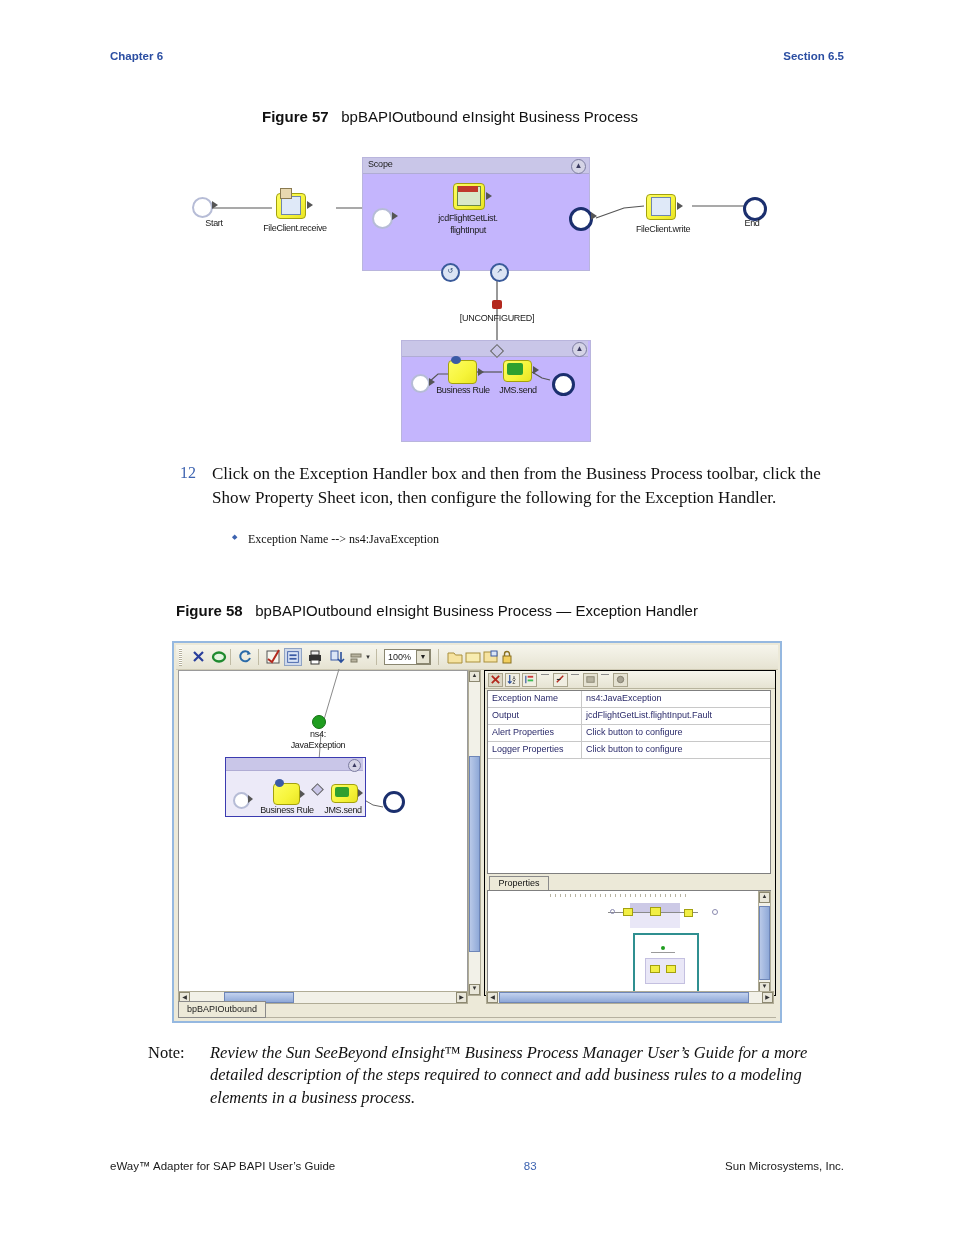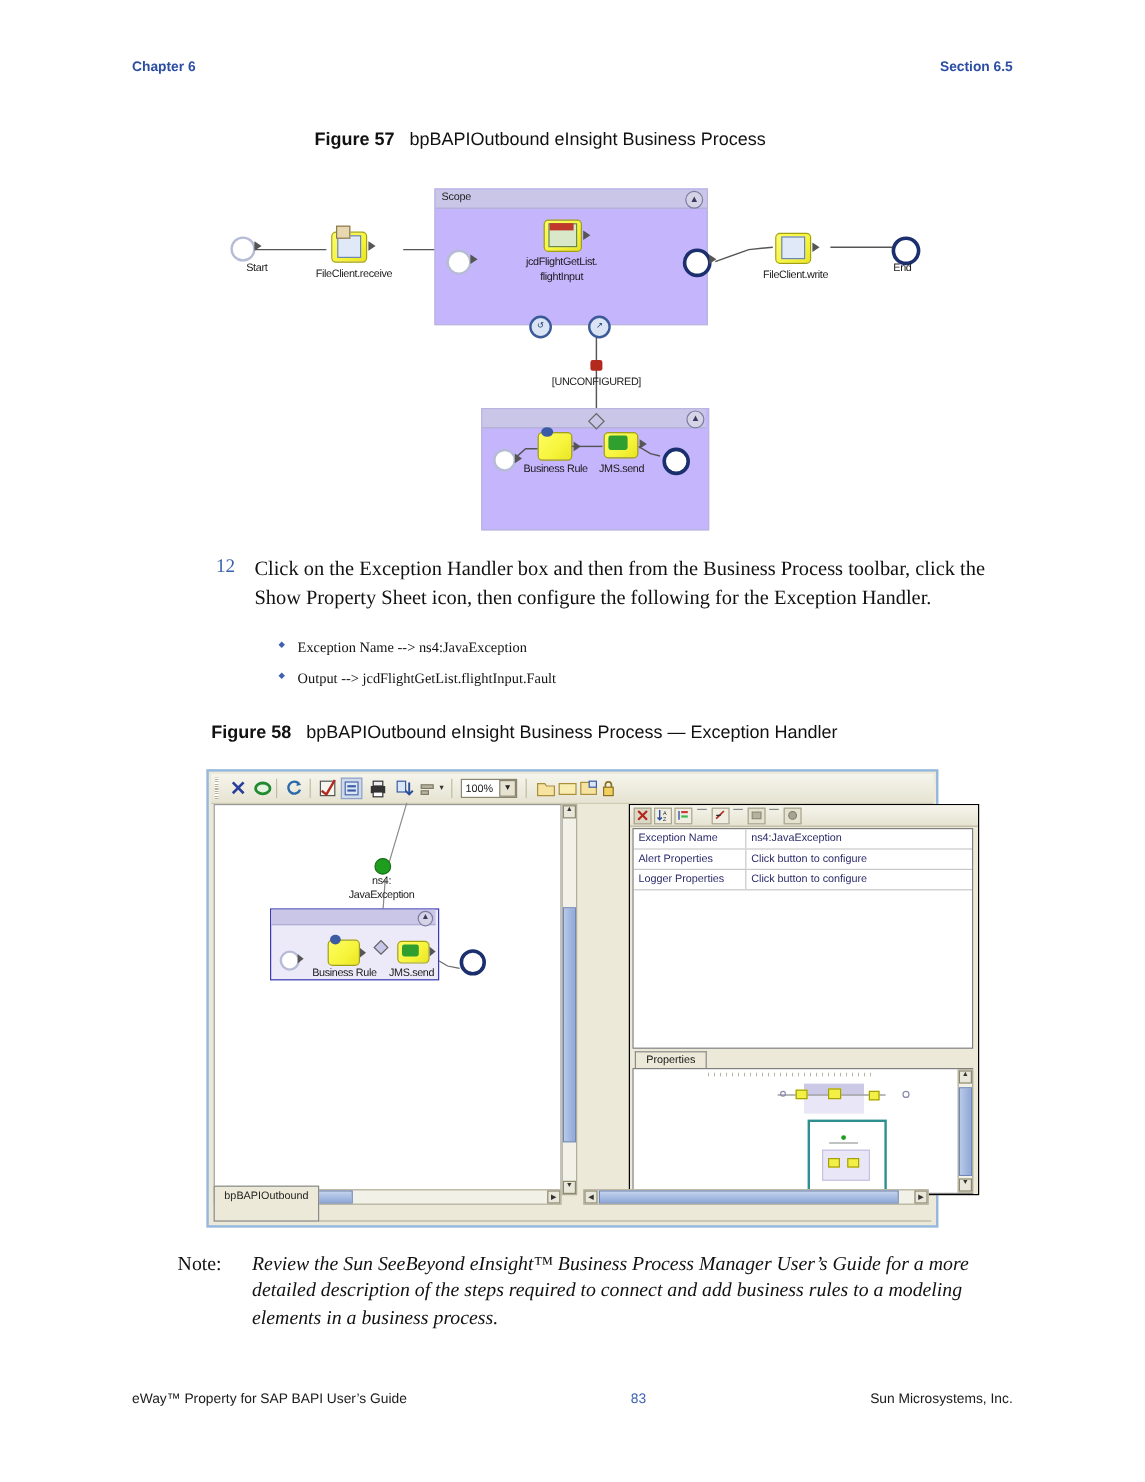--- a/index.html
+++ b/index.html
@@ -71,21 +71,21 @@
      box-sizing:border-box;padding-left:3px;}
   .zoomarrow{position:absolute;top:5px;width:14px;height:14px;background:#e6e3d2;
      border:1px solid #8a8670;box-sizing:border-box;font-size:7px;line-height:12px;
      text-align:center;color:#222;}
 
   
   .leftpane{position:absolute;left:4px;top:27px;width:290px;height:326px;
      background:#fff;border:1px solid #9a9a9a;box-sizing:border-box;}
   
   .rightpane{position:absolute;left:310px;top:27px;width:292px;height:326px;
-     background:#ece9d8;border:1px solid #000;box-sizing:border-box;margin-left:40px;}
+     background:#ece9d8;border:1px solid #000;box-sizing:border-box;}
   .ptoolbar{position:absolute;left:0;top:0;right:0;height:17px;
      background:linear-gradient(#f6f5ec,#e6e3d2);border-bottom:1px solid #b8b49e;}
   .pbtn{position:absolute;top:2px;width:15px;height:14px;border:1px solid #a9a48c;
      background:#f0eee2;box-sizing:border-box;font-size:8px;line-height:12px;
      text-align:center;color:#333;}
   .proptable{position:absolute;left:2px;top:19px;width:284px;height:184px;
      background:#fff;border:1px solid #7f7f7f;box-sizing:border-box;overflow:hidden;}
   .prow{display:flex;height:16px;border-bottom:1px solid #c8c8c8;}
   .pkey{width:94px;border-right:1px solid #c8c8c8;font-size:9px;color:#2a2a6a;
      line-height:15px;padding-left:4px;box-sizing:border-box;overflow:hidden;white-space:nowrap;}
@@ -101,21 +101,21 @@
   .sbv{position:absolute;width:13px;background:#f2f1e8;border:1px solid #b0ac96;
      box-sizing:border-box;}
   .sbh{position:absolute;height:13px;background:#f2f1e8;border:1px solid #b0ac96;
      box-sizing:border-box;}
   .thumb{position:absolute;background:linear-gradient(90deg,#b9c9e8,#8fa9d8);
      border:1px solid #6e86b8;box-sizing:border-box;}
   .thumbh{position:absolute;background:linear-gradient(#c3d2ee,#8fa9d8);
      border:1px solid #6e86b8;box-sizing:border-box;}
   .sbbtn{position:absolute;background:#e9e7da;border:1px solid #8d8971;
      box-sizing:border-box;font-size:6px;text-align:center;color:#333;}
-  .statusTab{position:absolute;left:4px;bottom:3px;width:88px;height:30px;
+  .statusTab{position:absolute;left:4px;bottom:3px;width:88px;height:17px;
      background:#ece9d8;border:1px solid #8a8a8a;font-size:9px;line-height:14px;
      text-align:center;color:#222;box-sizing:border-box;}
   .statusStrip{position:absolute;left:4px;right:4px;bottom:3px;height:15px;
      border-bottom:1px solid #b5b1a0;}
 
   
   #note{position:absolute;left:148px;top:1042px;width:700px;font-size:16.5px;
      color:#111;line-height:1.35;}
   #note .lbl{font-weight:normal;float:left;width:58px;font-style:normal;}
   #note .txt{margin-left:62px;font-style:italic;}
@@ -226,21 +226,20 @@
 
   <div class="circ endbold" style="left:376px;top:223px;width:17px;height:17px;"></div>
 </div>
 
 <div id="step12">
   <span class="num">12</span>
   <div class="body">Click on the Exception Handler box and then from the Business Process toolbar, click the Show Property Sheet icon, then configure the following for the Exception Handler.</div>
 </div>
 <div class="bullets">
   <div>Exception Name --&gt; ns4:JavaException</div>
-  <div>Output --&gt; jcdFlightGetList.flightInput.Fault</div>
 </div>
 
 <div class="figcap" id="figcap58">
   <b>Figure 58</b>
   &nbsp;&nbsp;<span>bpBAPIOutbound eInsight Business Process — Exception Handler</span>
 </div>
 
 <div id="app">
 
   <div class="tbar">
@@ -411,20 +410,24 @@
           </svg>
       </div>
     </div>
 
     <div class="proptable">
       <div class="prow">
         <div class="pkey">Exception Name</div>
         <div class="pval">ns4:JavaException</div>
       </div>
       <div class="prow">
+        <div class="pkey">Output</div>
+        <div class="pval">jcdFlightGetList.flightInput.Fault</div>
+      </div>
+      <div class="prow">
         <div class="pkey">Alert Properties</div>
         <div class="pval">Click button to configure</div>
       </div>
       <div class="prow">
         <div class="pkey">Logger Properties</div>
         <div class="pval">Click button to configure</div>
       </div>
     </div>
 
     <div class="ptab">Properties</div>
@@ -466,16 +469,16 @@
   <div class="statusStrip"></div>
   <div class="statusTab">bpBAPIOutbound</div>
 </div>
 
 <div id="note">
   <span class="lbl">Note:</span>
   <div class="txt">Review the Sun SeeBeyond eInsight™ Business Process Manager User’s Guide for a more detailed description of the steps required to connect and add business rules to a modeling elements in a business process.</div>
 </div>
 
 <div class="footer">
-  <span>eWay™ Property for SAP BAPI User’s Guide</span>
+  <span>eWay™ Adapter for SAP BAPI User’s Guide</span>
   <span class="pg">83</span>
   <span>Sun Microsystems, Inc.</span>
 </div>
 
 </body></html>

